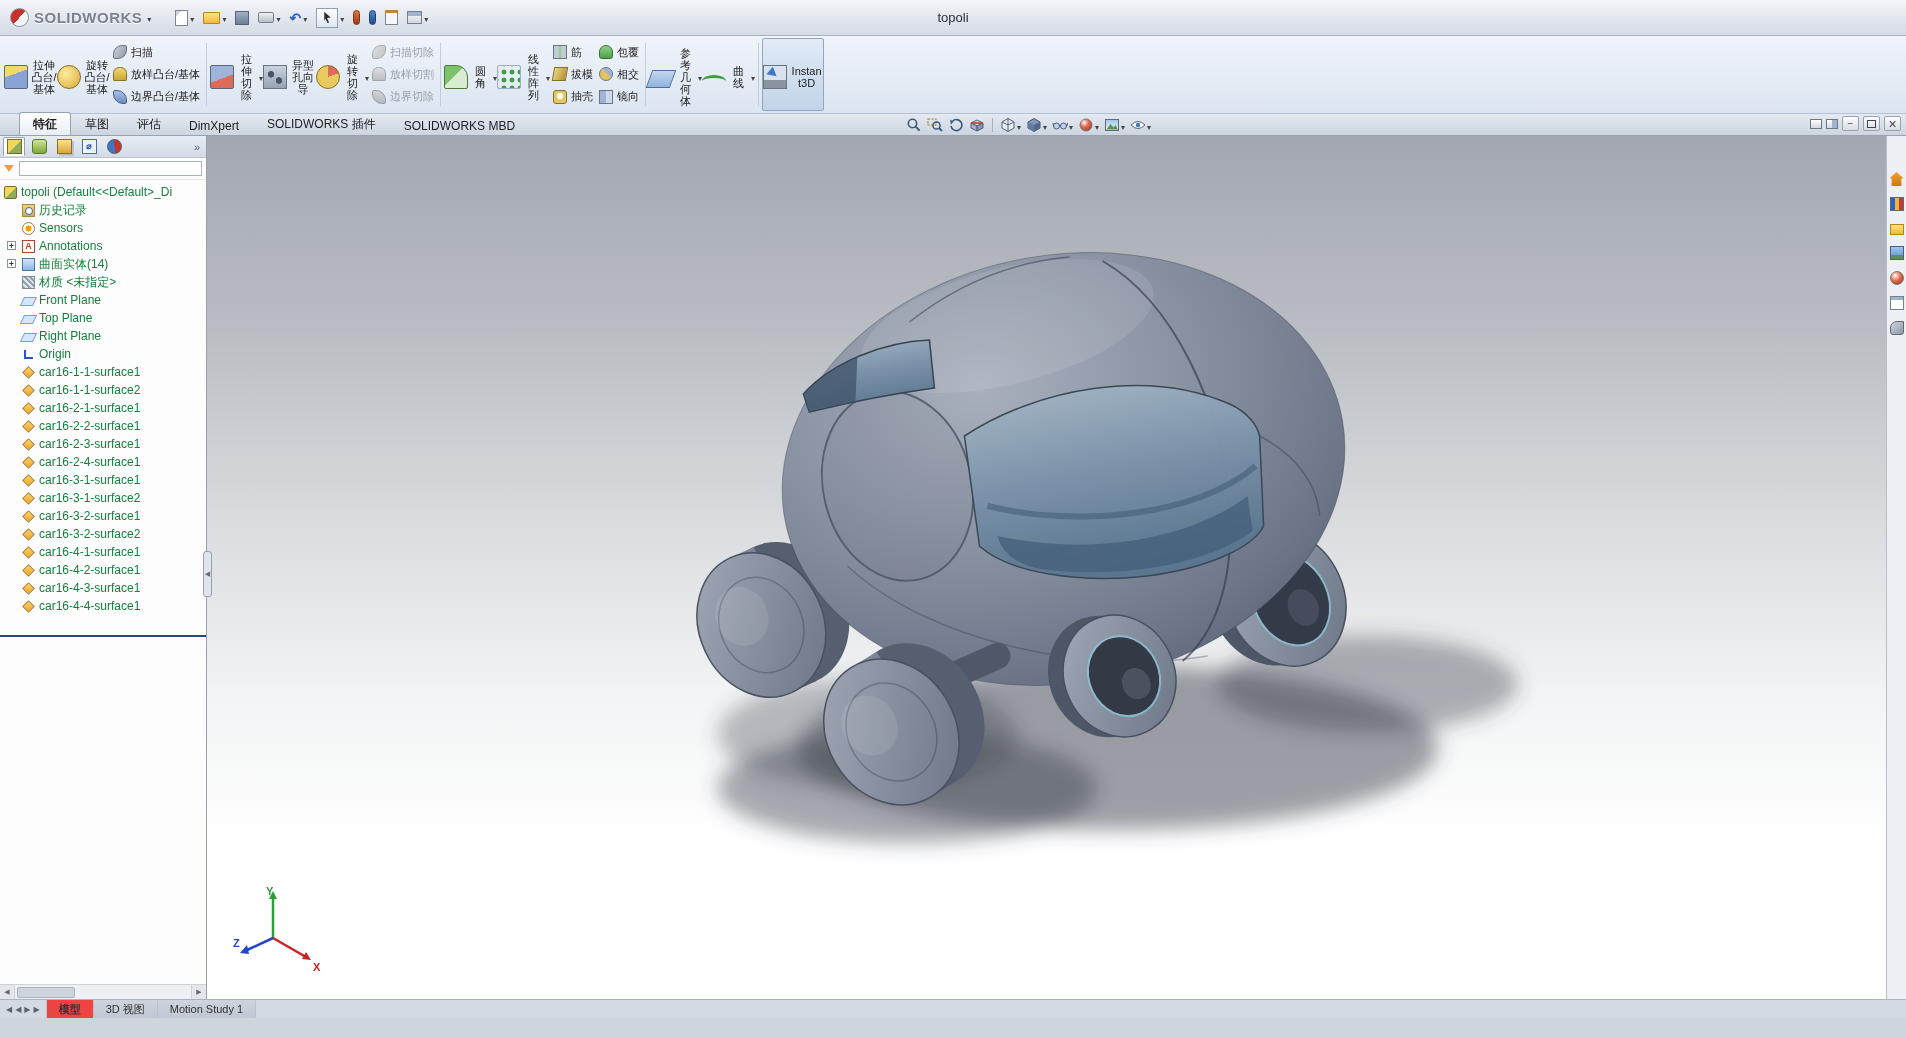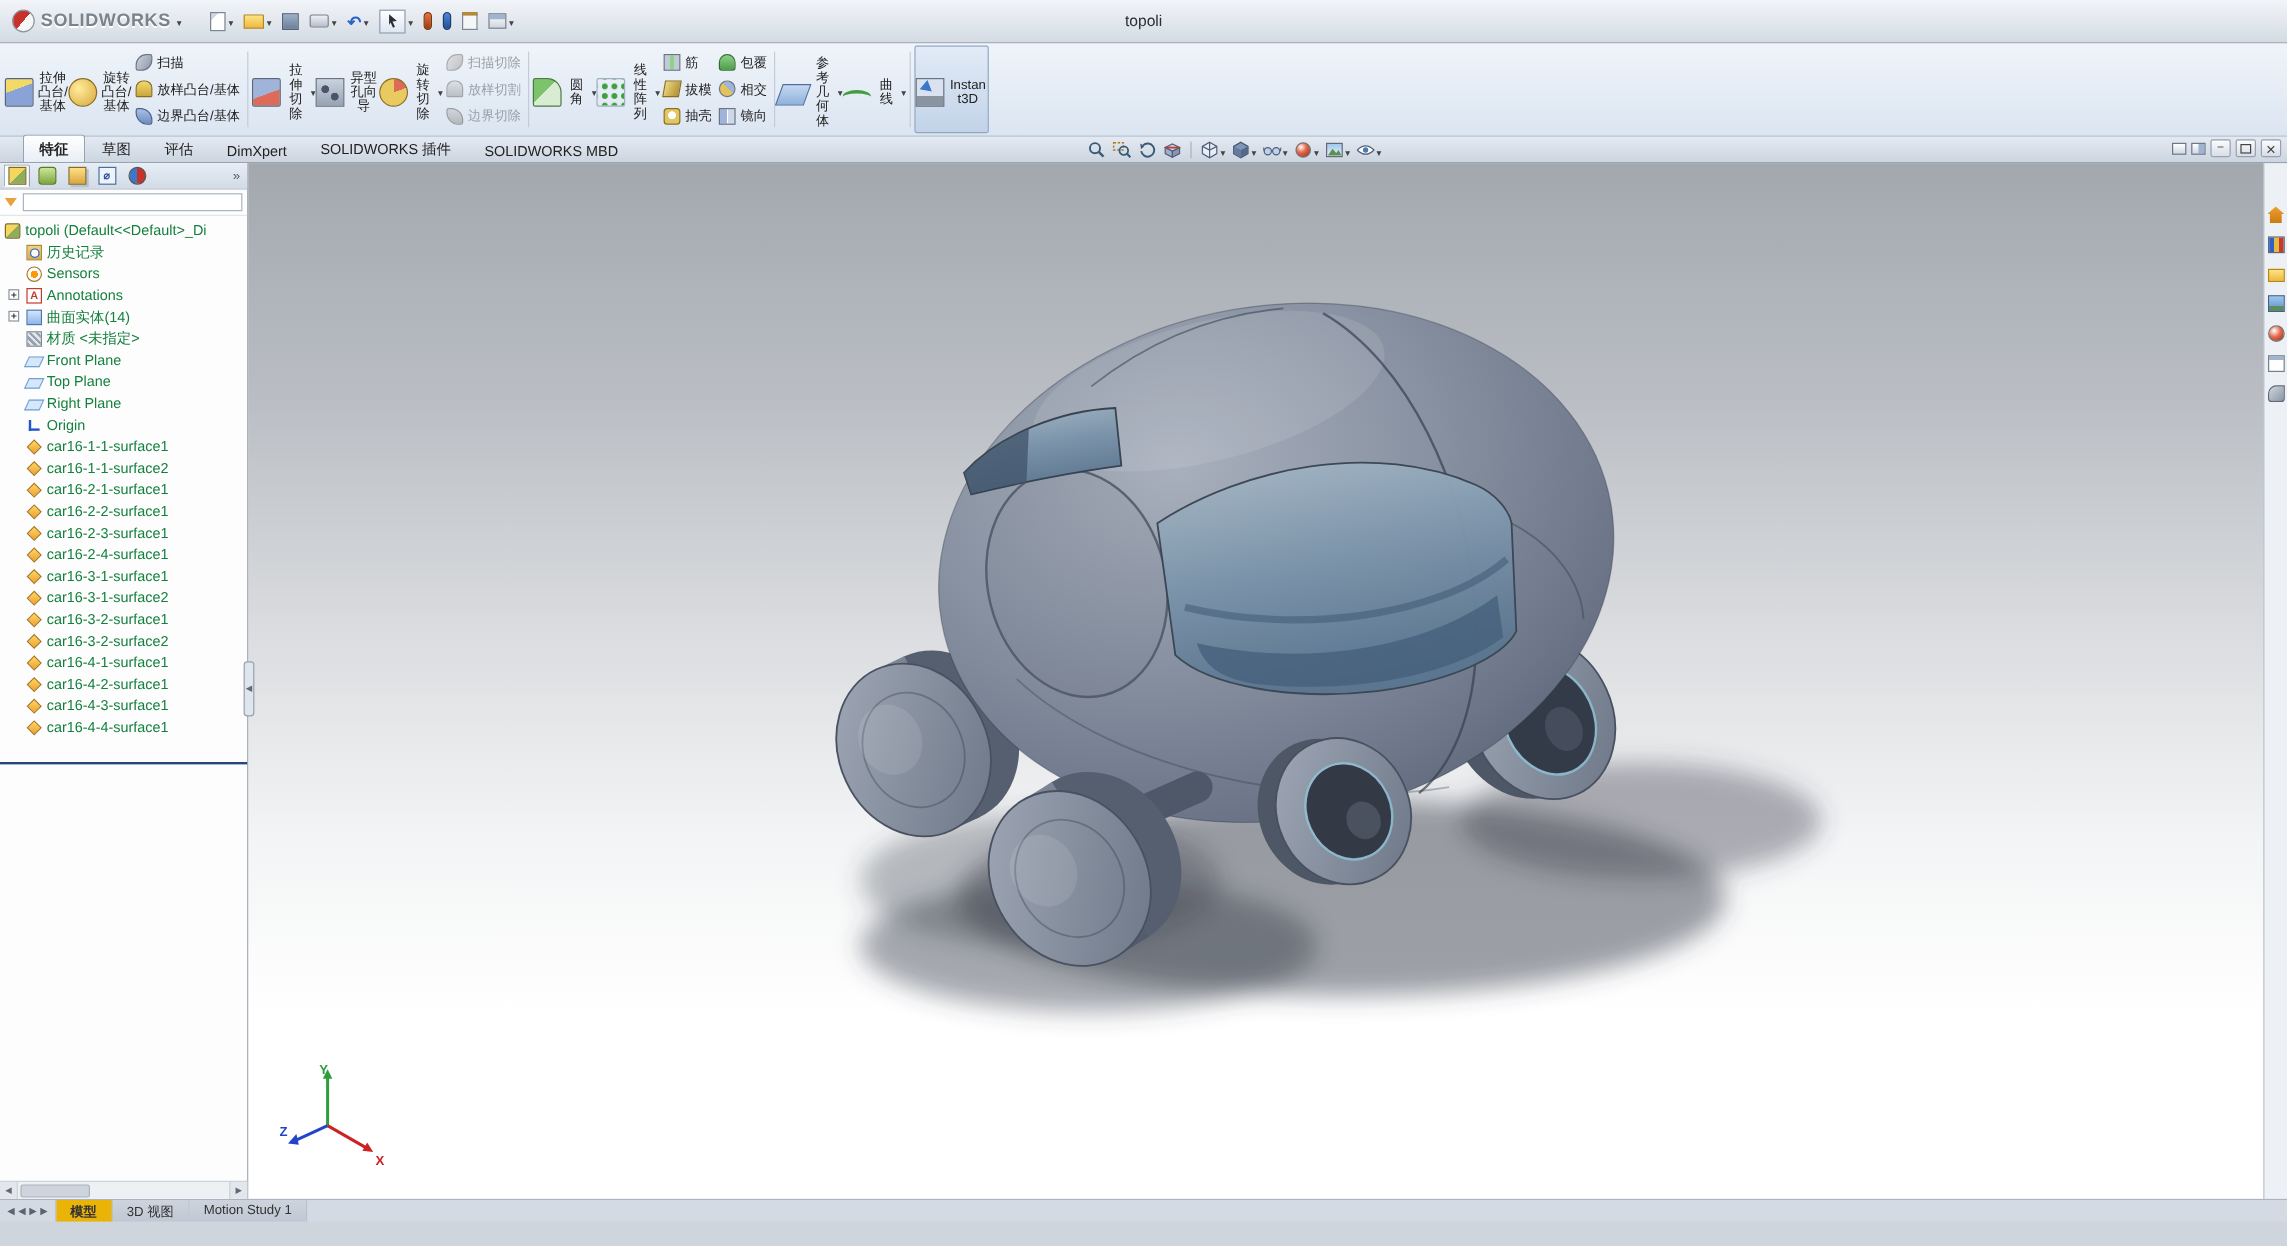--- a/index.html
+++ b/index.html
@@ -131,21 +131,21 @@
   .tp-lib{background:repeating-linear-gradient(90deg,#2a62c9 0 4px,#e8b93e 4px 8px,#c23b2e 8px 12px);border:1px solid #667}
   .tp-file{background:linear-gradient(#ffe285,#eeb93e);border:1px solid #b8860b;height:11px;margin-top:2px}
   .tp-palette{background:linear-gradient(#9ec7ee,#5a8fcc);border:1px solid #44608e;box-shadow:inset 0 -4px 0 #5d8f52}
   .tp-appear{border-radius:50%;background:radial-gradient(circle at 35% 30%,#fff,#e66a4e 45%,#8a2f1c);border:1px solid #777}
   .tp-props{background:#fff;border:1px solid #76808d;box-shadow:inset 0 3px 0 #9fb4d0}
   .tp-wrench{background:linear-gradient(135deg,#cfd8e2,#8a96a4);border:1px solid #667;border-radius:50% 0 3px 3px}
   
   .bottomtabs{height:19px;background:#d3dae3;border-top:1px solid #aab3bf;display:flex;align-items:stretch}
   .bnav{display:flex;align-items:center;gap:3px;padding:0 6px;color:#5a6470;font-size:8px;border-right:1px solid #b9c1cc}
   .btab{padding:0 12px;font-size:11px;border-right:1px solid #b9c1cc;display:flex;align-items:center;color:#333;background:linear-gradient(#cdd4dd,#bfc8d3)}
-  .btab.active{background:#eab308;font-weight:bold}
+  .btab.active{background:#ef4444;font-weight:bold}
   .statusbar{height:20px;background:linear-gradient(#e7ebf1,#cbd3dd);border-top:1px solid #a9b2be;display:flex;align-items:center;padding:0 8px;font-size:12px;color:#2e3338}
   .sb-right{margin-left:auto;display:flex;align-items:center;gap:16px}
   .sb-units{display:flex;align-items:center;gap:3px}
   .sb-dot{width:13px;height:13px;border-radius:50%;background:radial-gradient(circle at 35% 30%,#fff,#ffd74d 40%,#caa21a);border:1px solid #9b8012}
 </style>
 </head>
 <body>
 
 <svg width="0" height="0" style="position:absolute" aria-hidden="true">
   <defs>

